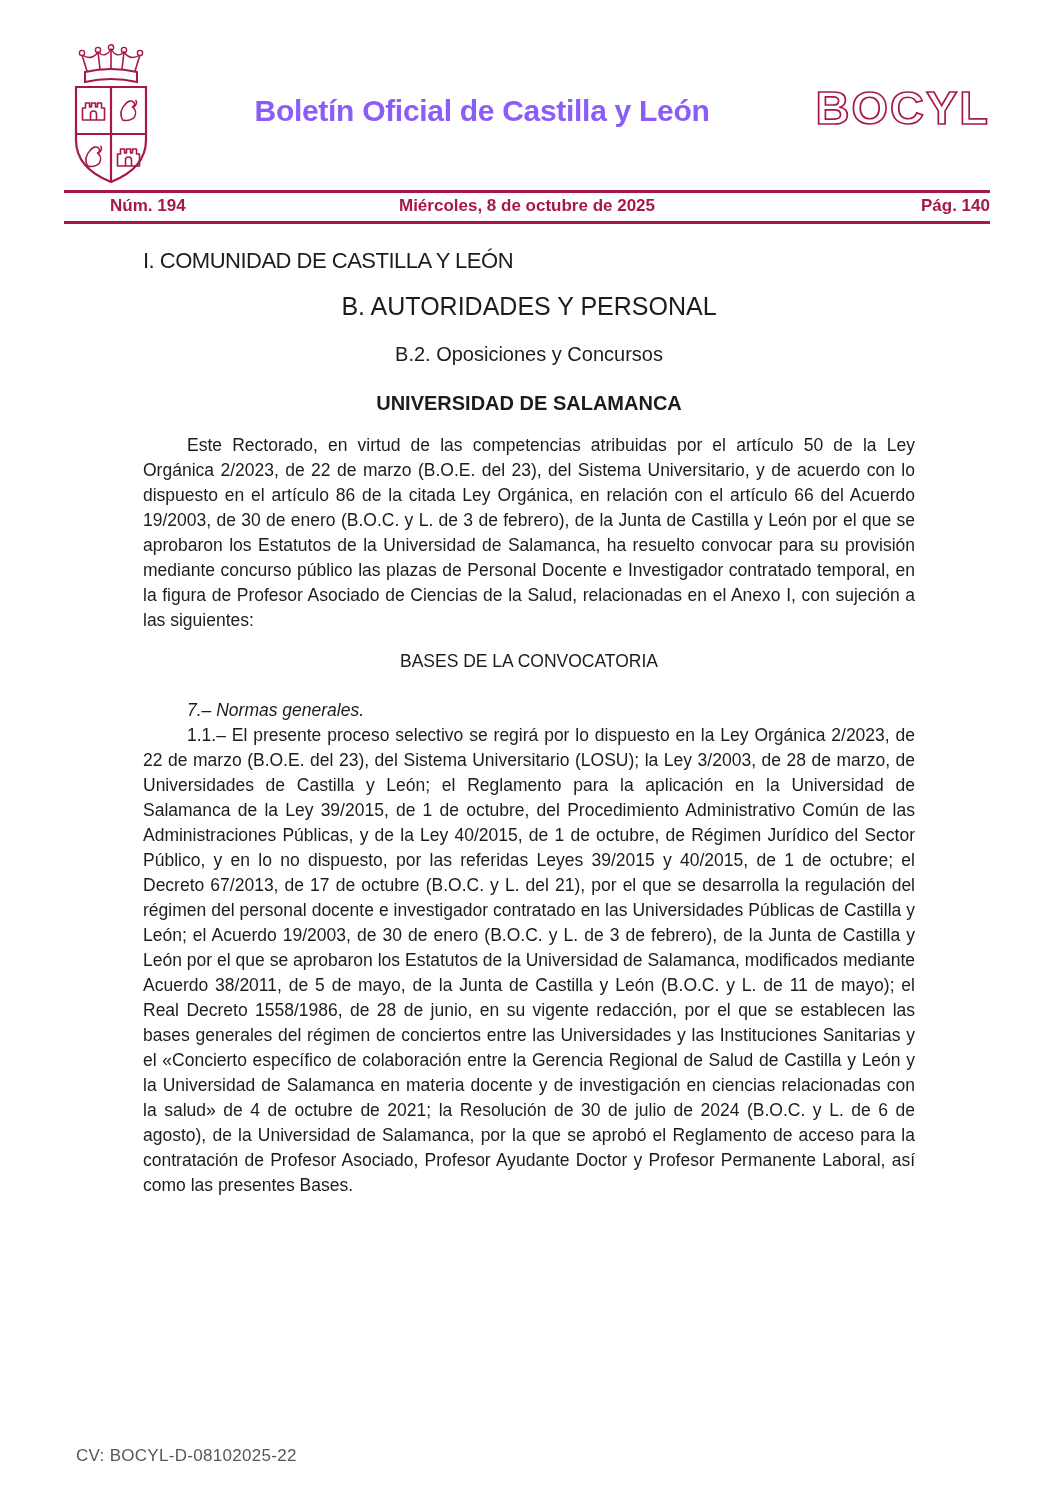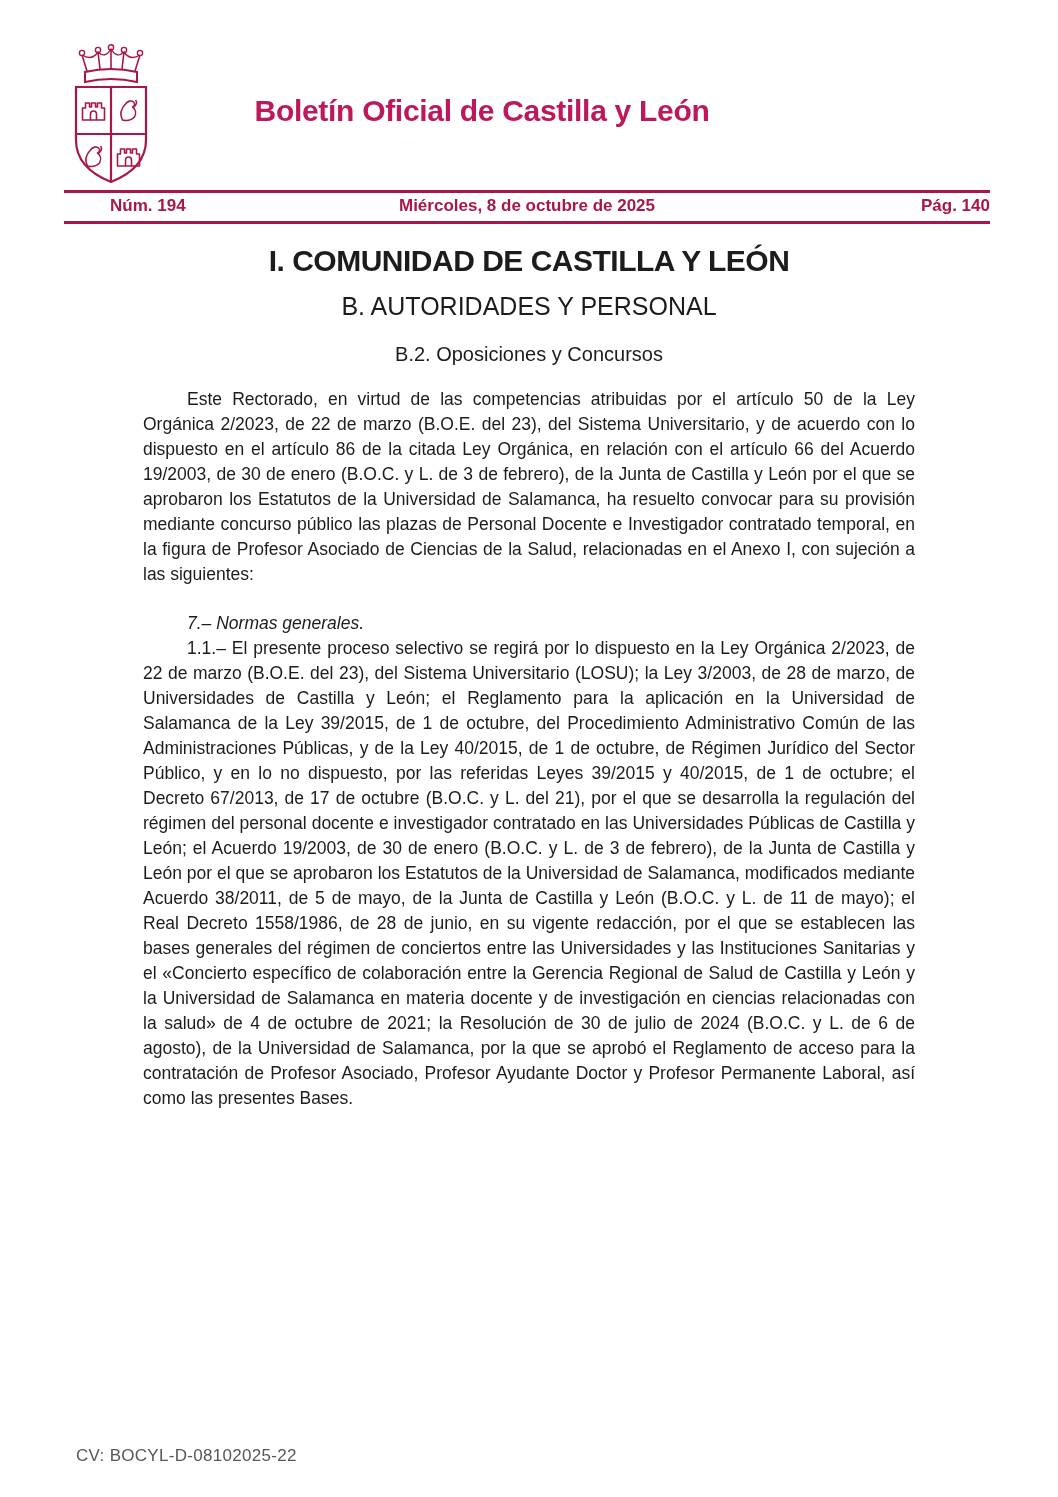--- a/index.html
+++ b/index.html
@@ -11,21 +11,21 @@
     background:#ffffff;
     overflow:hidden;
   }
 
   
   .masthead { position:absolute; top:44px; left:64px; width:926px; height:146px; }
   .coat-of-arms { position:absolute; left:0; top:0; }
   .masthead-title {
     position:absolute; left:110px; right:200px; top:50px;
     text-align:center;
-    font-size:30px; font-weight:700; color:#be185d;
+    font-size:30px; font-weight:700; color:#8b5cf6;
     letter-spacing:-0.3px;
     white-space:nowrap;
   }
   .bocyl-logo {
     position:absolute; right:0; top:40px;
     font-size:47px; font-weight:700; letter-spacing:2px;
     color:#ffffff;
     -webkit-text-stroke:1.7px #A8174B;
     text-stroke:1.7px #A8174B;
     line-height:1;
@@ -38,21 +38,21 @@
   .meta-bar {
     position:absolute; top:196px; left:64px; width:926px; height:22px;
     color:#A8174B; font-weight:700; font-size:17px;
   }
   .meta-issue { position:absolute; left:2px; top:0;margin-left:44px; }
   .meta-date  { position:absolute; left:50%; top:0; transform:translateX(-50%); white-space:nowrap; }
   .meta-page  { position:absolute; right:0; top:0; }
 
   
   .content { position:absolute; top:243px; left:143px; width:772px; color:#1c1c1c; }
-  .h-section      { font-size:30px; font-weight:700; text-align:center; line-height:36px; letter-spacing:-0.5px; }
+  .h-section      { font-size:22px; font-weight:400; text-align:left; line-height:36px; letter-spacing:-0.5px; }
   .h-subsection   { font-size:25px; font-weight:400; text-align:center; line-height:30px; margin-top:12px; }
   .h-subsubsection{ font-size:20px; font-weight:400; text-align:center; line-height:30px; margin-top:18px; }
   .h-organization { font-size:20px; font-weight:700; text-align:center; line-height:24px; margin-top:22px; }
 
   .para {
     font-size:17.5px; line-height:25px;
     text-align:justify; text-indent:44px;
     color:#1c1c1c;
   }
   .p-resolution { margin-top:36px; font-style:italic; }
@@ -104,38 +104,41 @@
       <g fill="none" stroke="#A8174B" stroke-width="1.6" stroke-linejoin="round">
         <use href="#castle" transform="translate(29.5,66)"></use>
         <use href="#lion" transform="translate(64.5,66)"></use>
         <use href="#lion" transform="translate(29.5,112)"></use>
         <use href="#castle" transform="translate(64.5,112)"></use>
       </g>
     </svg>
 
     <div class="masthead-title">Boletín Oficial de Castilla y León</div>
 
+    <div class="bocyl-logo">BOCYL</div>
   </div>
 
   <div class="rule rule-top"></div>
   <div class="meta-bar">
     <span class="meta-issue">Núm. 194</span>
     <span class="meta-date">Miércoles, 8 de octubre de 2025</span>
     <span class="meta-page">Pág. 140</span>
   </div>
   <div class="rule rule-mid"></div>
 
   <div class="content">
     <div class="h-section">I. COMUNIDAD DE CASTILLA Y LEÓN</div>
     <div class="h-subsection">B. AUTORIDADES Y PERSONAL</div>
     <div class="h-subsubsection">B.2. Oposiciones y Concursos</div>
+    <div class="h-organization">UNIVERSIDAD DE SALAMANCA</div>
 
 
     <p class="para p-intro">Este Rectorado, en virtud de las competencias atribuidas por el artículo 50 de la Ley Orgánica 2/2023, de 22 de marzo (B.O.E. del 23), del Sistema Universitario, y de acuerdo con lo dispuesto en el artículo 86 de la citada Ley Orgánica, en relación con el artículo 66 del Acuerdo 19/2003, de 30 de enero (B.O.C. y L. de 3 de febrero), de la Junta de Castilla y León por el que se aprobaron los Estatutos de la Universidad de Salamanca, ha resuelto convocar para su provisión mediante concurso público las plazas de Personal Docente e Investigador contratado temporal, en la figura de Profesor Asociado de Ciencias de la Salud, relacionadas en el Anexo I, con sujeción a las siguientes:</p>
 
+    <p class="para p-bases">BASES DE LA CONVOCATORIA</p>
 
     <p class="para p-clause-title">7.– Normas generales.</p>
 
     <p class="para p-clause-body">1.1.– El presente proceso selectivo se regirá por lo dispuesto en la Ley Orgánica 2/2023, de 22 de marzo (B.O.E. del 23), del Sistema Universitario (LOSU); la Ley 3/2003, de 28 de marzo, de Universidades de Castilla y León; el Reglamento para la aplicación en la Universidad de Salamanca de la Ley 39/2015, de 1 de octubre, del Procedimiento Administrativo Común de las Administraciones Públicas, y de la Ley 40/2015, de 1 de octubre, de Régimen Jurídico del Sector Público, y en lo no dispuesto, por las referidas Leyes 39/2015 y 40/2015, de 1 de octubre; el Decreto 67/2013, de 17 de octubre (B.O.C. y L. del 21), por el que se desarrolla la regulación del régimen del personal docente e investigador contratado en las Universidades Públicas de Castilla y León; el Acuerdo 19/2003, de 30 de enero (B.O.C. y L. de 3 de febrero), de la Junta de Castilla y León por el que se aprobaron los Estatutos de la Universidad de Salamanca, modificados mediante Acuerdo 38/2011, de 5 de mayo, de la Junta de Castilla y León (B.O.C. y L. de 11 de mayo); el Real Decreto 1558/1986, de 28 de junio, en su vigente redacción, por el que se establecen las bases generales del régimen de conciertos entre las Universidades y las Instituciones Sanitarias y el «Concierto específico de colaboración entre la Gerencia Regional de Salud de Castilla y León y la Universidad de Salamanca en materia docente y de investigación en ciencias relacionadas con la salud» de 4 de octubre de 2021; la Resolución de 30 de julio de 2024 (B.O.C. y L. de 6 de agosto), de la Universidad de Salamanca, por la que se aprobó el Reglamento de acceso para la contratación de Profesor Asociado, Profesor Ayudante Doctor y Profesor Permanente Laboral, así como las presentes Bases.</p>
   </div>
 
   <div class="footer">CV: BOCYL-D-08102025-22</div>
 
 </div>
 

